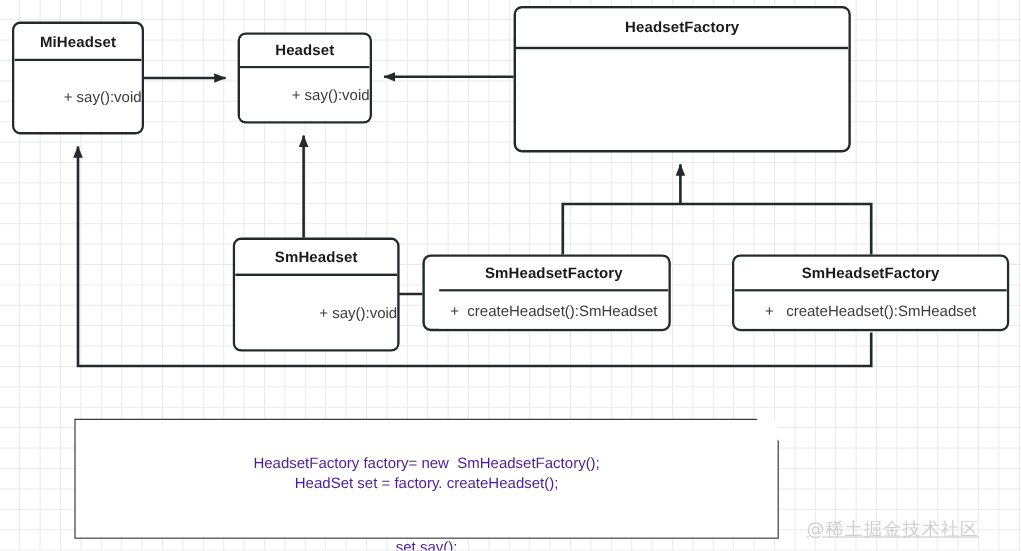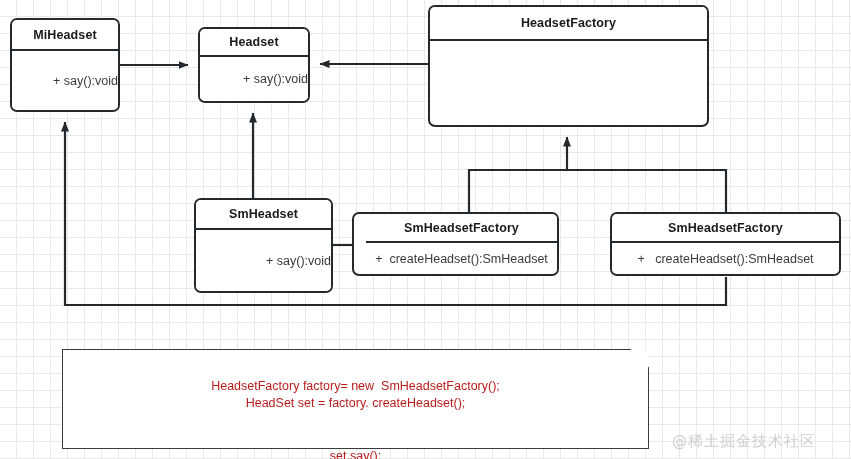--- a/index.html
+++ b/index.html
@@ -76,31 +76,32 @@
     position: absolute;
     box-sizing: border-box;
     background: #ffffff;
   }
   .note-text {
     position: absolute;
     left: 0;
     right: 0;
     text-align: center;
     font-size: 12.5px;
-    color: #b91c1c;
+    color: #4c1d95;
     line-height: 17px;
     white-space: pre;
   }
   .watermark {
     position: absolute;
     font-size: 15px;
     color: #cfcfcf;
     letter-spacing: 1px;
     white-space: nowrap;
     font-family: "DejaVu Sans", sans-serif;
+    text-decoration: underline;
   }
 </style>
 </head>
 <body>
 
 <div id="canvas">
 
   <svg id="edges" width="851" height="459" viewBox="0 0 851 459">
     <defs>
       <marker id="arrowSolid" markerWidth="11" markerHeight="11" refX="9.5" refY="4" orient="auto" markerUnits="userSpaceOnUse">

